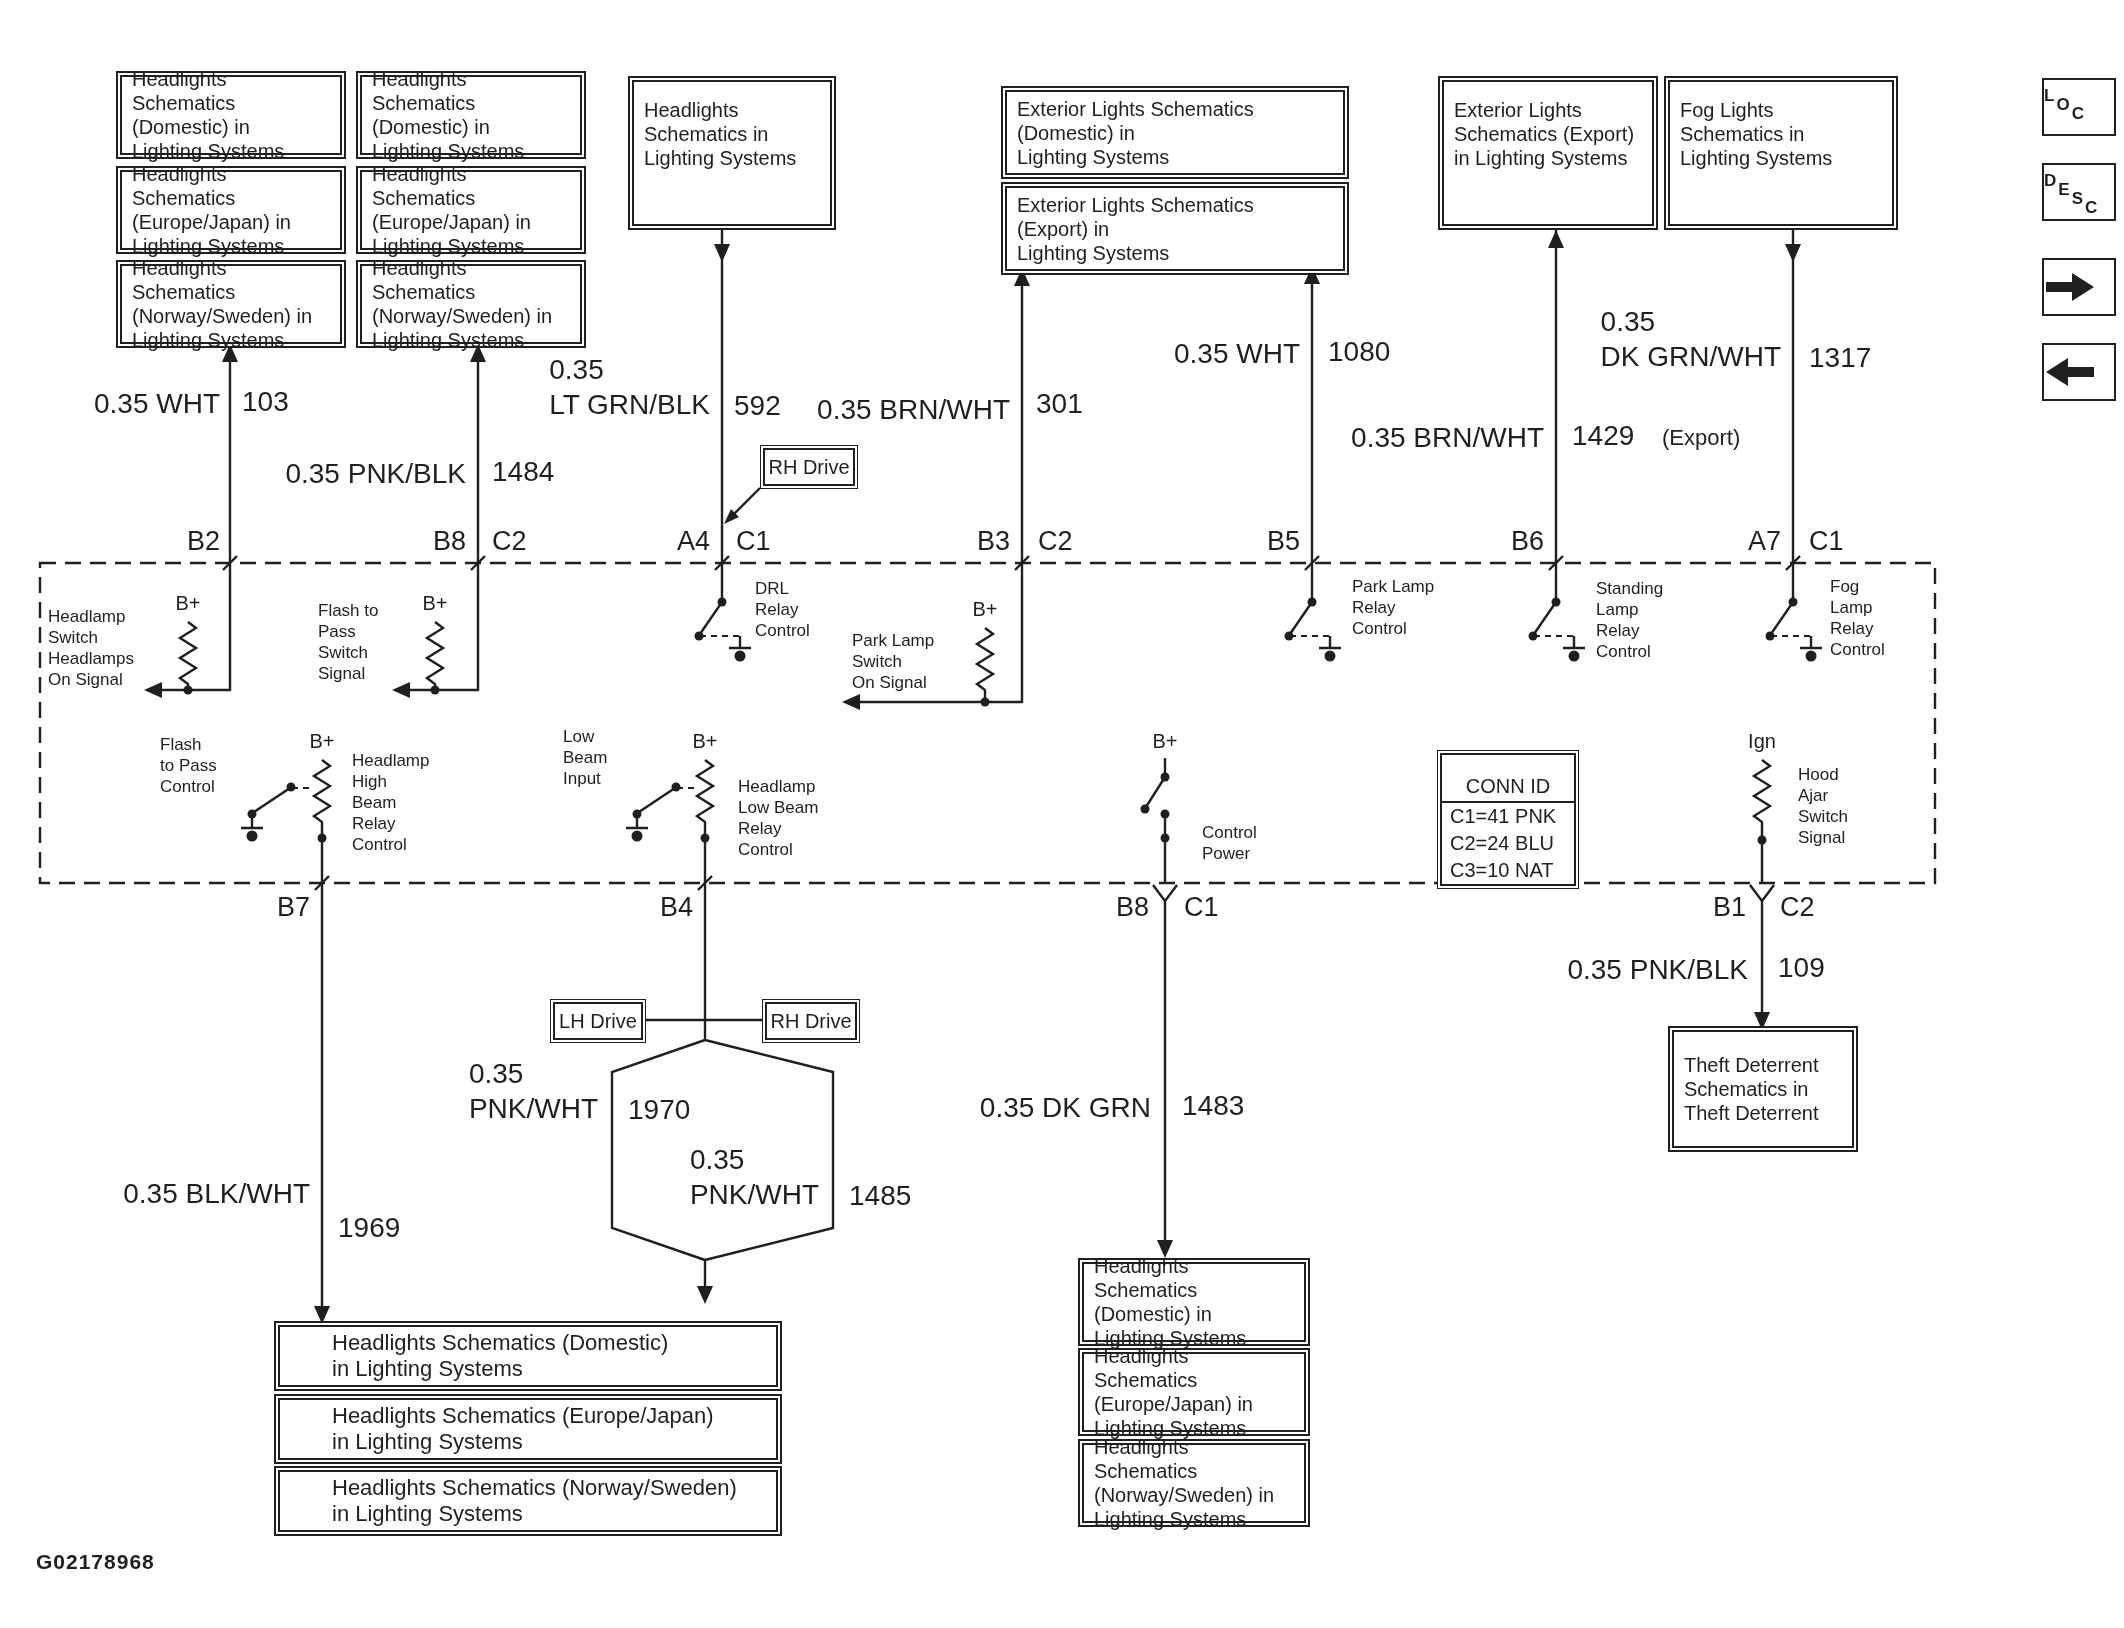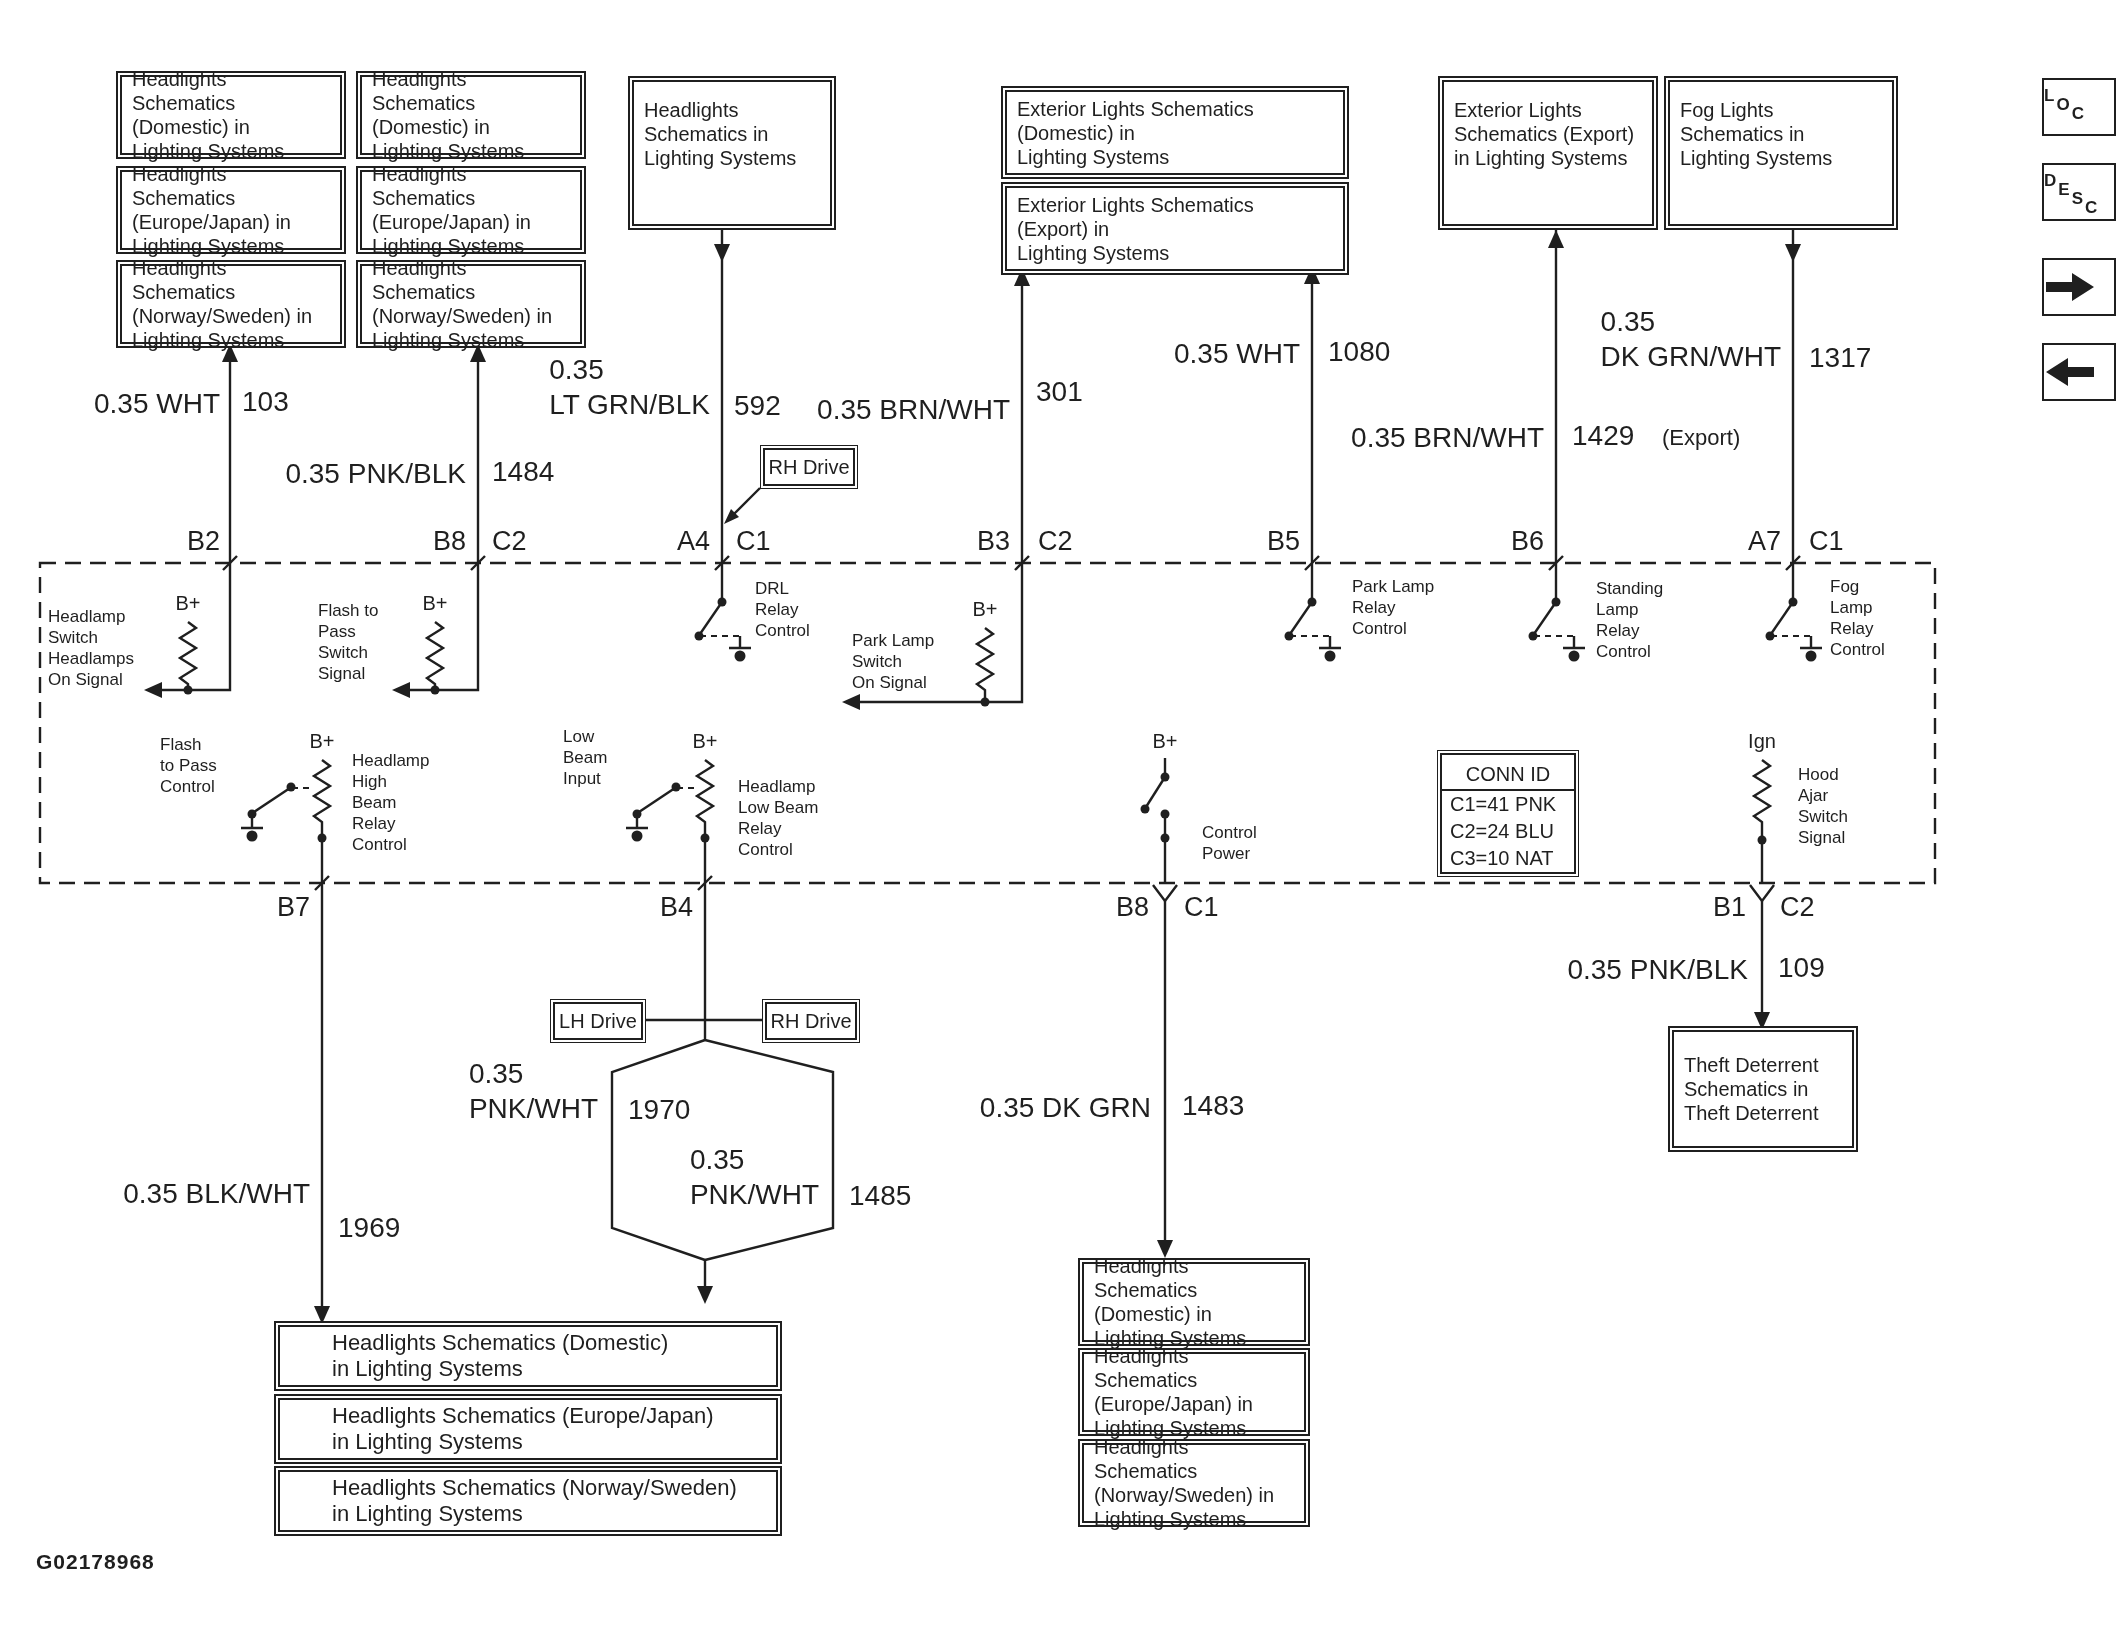--- a/index.html
+++ b/index.html
@@ -15,21 +15,21 @@
 .wnum{position:absolute;font-size:28px;white-space:pre}
 .wnote{position:absolute;font-size:22px;white-space:pre}
 .pin{position:absolute;font-size:27px;white-space:pre}
 .clab{position:absolute;font-size:17px;line-height:1.24;white-space:pre-line}
 .bplus{position:absolute;font-size:20px;width:44px;text-align:center;white-space:pre}
 .modlab{position:absolute;font-size:30px;line-height:1.3;white-space:pre-line}
 .figid{position:absolute;font-size:21px;font-weight:bold;letter-spacing:1px}
 .navbtn{position:absolute;left:2042px;width:74px;height:58px;background:#fff;border:2.5px solid #1f1f1f;display:flex;align-items:center;justify-content:flex-start;cursor:pointer}
 .diag{font-size:17px;font-weight:bold;line-height:1}
 .connbox{position:absolute;background:#fff;border:2px solid #1f1f1f;box-shadow:0 0 0 2px #fff,0 0 0 3px #1f1f1f}
-.conn-title{text-align:center;border-bottom:2px solid #1f1f1f;padding:8px 6px 3px;font-size:20px}
+.conn-title{text-align:center;border-bottom:2px solid #1f1f1f;padding:20px 6px 3px;font-size:20px}
 .conn-row{padding:2px 8px;font-size:20px;white-space:pre}
 </style>
 </head>
 <body>
 
 <div class="stage">
 
   <svg class="abs" width="2124" height="1628" viewBox="0 0 2124 1628" style="left:0;top:0">
     <g stroke="#1f1f1f" stroke-width="2.4" fill="none">
       <rect x="40" y="563" width="1895" height="320" stroke-dasharray="16 9"></rect>
@@ -206,21 +206,21 @@
   <div class="tag" style="left:765px;top:1002px;width:92px;height:38px">RH Drive</div>
 
   <div class="wspec" style="right:1904px;top:386px">0.35 WHT</div>
   <div class="wnum" style="left:242px;top:386px">103</div>
   <div class="wspec" style="right:1658px;top:456px">0.35 PNK/BLK</div>
   <div class="wnum" style="left:492px;top:456px">1484</div>
   <div class="wspec" style="right:1414px;top:352px">0.35
 LT GRN/BLK</div>
   <div class="wnum" style="left:734px;top:390px">592</div>
   <div class="wspec" style="right:1114px;top:392px">0.35 BRN/WHT</div>
-  <div class="wnum" style="left:1036px;top:376px">301</div>
+  <div class="wnum" style="left:1036px;top:388px">301</div>
   <div class="wspec" style="right:824px;top:336px">0.35 WHT</div>
   <div class="wnum" style="left:1328px;top:336px">1080</div>
   <div class="wspec" style="right:580px;top:420px">0.35 BRN/WHT</div>
   <div class="wnum" style="left:1572px;top:420px">1429</div>
   <div class="wnote" style="left:1662px;top:425px">(Export)</div>
   <div class="wspec" style="right:343px;top:304px">0.35
 DK GRN/WHT</div>
   <div class="wnum" style="left:1809px;top:342px">1317</div>
   <div class="wspec" style="right:1526px;top:1056px">0.35
 PNK/WHT</div>

